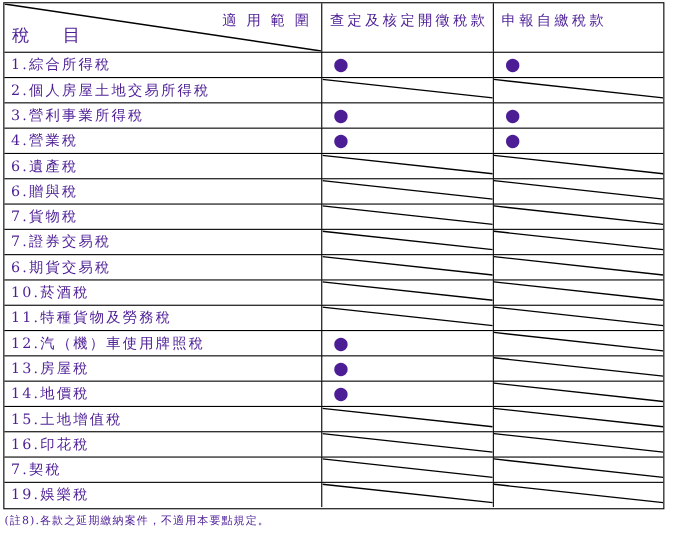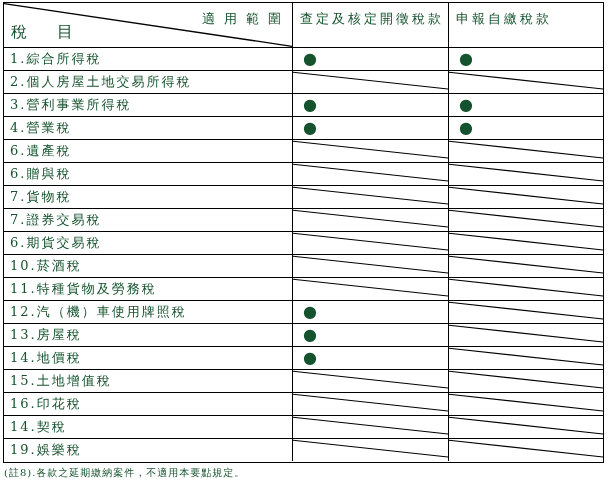--- a/index.html
+++ b/index.html
@@ -1,21 +1,21 @@
 <!DOCTYPE html>
 <html><head>
 <meta charset="utf-8">
 <style>
   html, body { margin: 0; padding: 0; background: #ffffff; }
   .page {
     position: relative;
     width: 612px;
     height: 485px;
     background: #ffffff;
-    color: #14532d;
+    color: #4c1d95;
     font-family: "DejaVu Serif", "Liberation Serif", serif;
     overflow: hidden;
   }
   .tax-table {
     position: absolute;
     left: 3px;
     top: 2px;
     width: 601px;
     height: 461px;
     border: 1.5px solid #000;
@@ -263,21 +263,21 @@
         <svg class="na-svg" viewBox="0 0 155 23" preserveAspectRatio="none">
           <line x1="0" y1="1.3" x2="155" y2="18.8" stroke="#000000" stroke-width="1.2" vector-effect="non-scaling-stroke"></line>
         </svg>
       </div>
       <div class="cell mark-cell vline hline">
         <svg class="na-svg" viewBox="0 0 155 23" preserveAspectRatio="none">
           <line x1="0" y1="1.3" x2="155" y2="18.8" stroke="#000000" stroke-width="1.2" vector-effect="non-scaling-stroke"></line>
         </svg>
       </div>
       <div class="cell label-cell hline">
-        <span class="row-label">14.契稅</span>
+        <span class="row-label">7.契稅</span>
       </div>
       <div class="cell mark-cell vline hline">
         <svg class="na-svg" viewBox="0 0 155 23" preserveAspectRatio="none">
           <line x1="0" y1="1.3" x2="155" y2="18.8" stroke="#000000" stroke-width="1.2" vector-effect="non-scaling-stroke"></line>
         </svg>
       </div>
       <div class="cell mark-cell vline hline">
         <svg class="na-svg" viewBox="0 0 155 23" preserveAspectRatio="none">
           <line x1="0" y1="1.3" x2="155" y2="18.8" stroke="#000000" stroke-width="1.2" vector-effect="non-scaling-stroke"></line>
         </svg>

